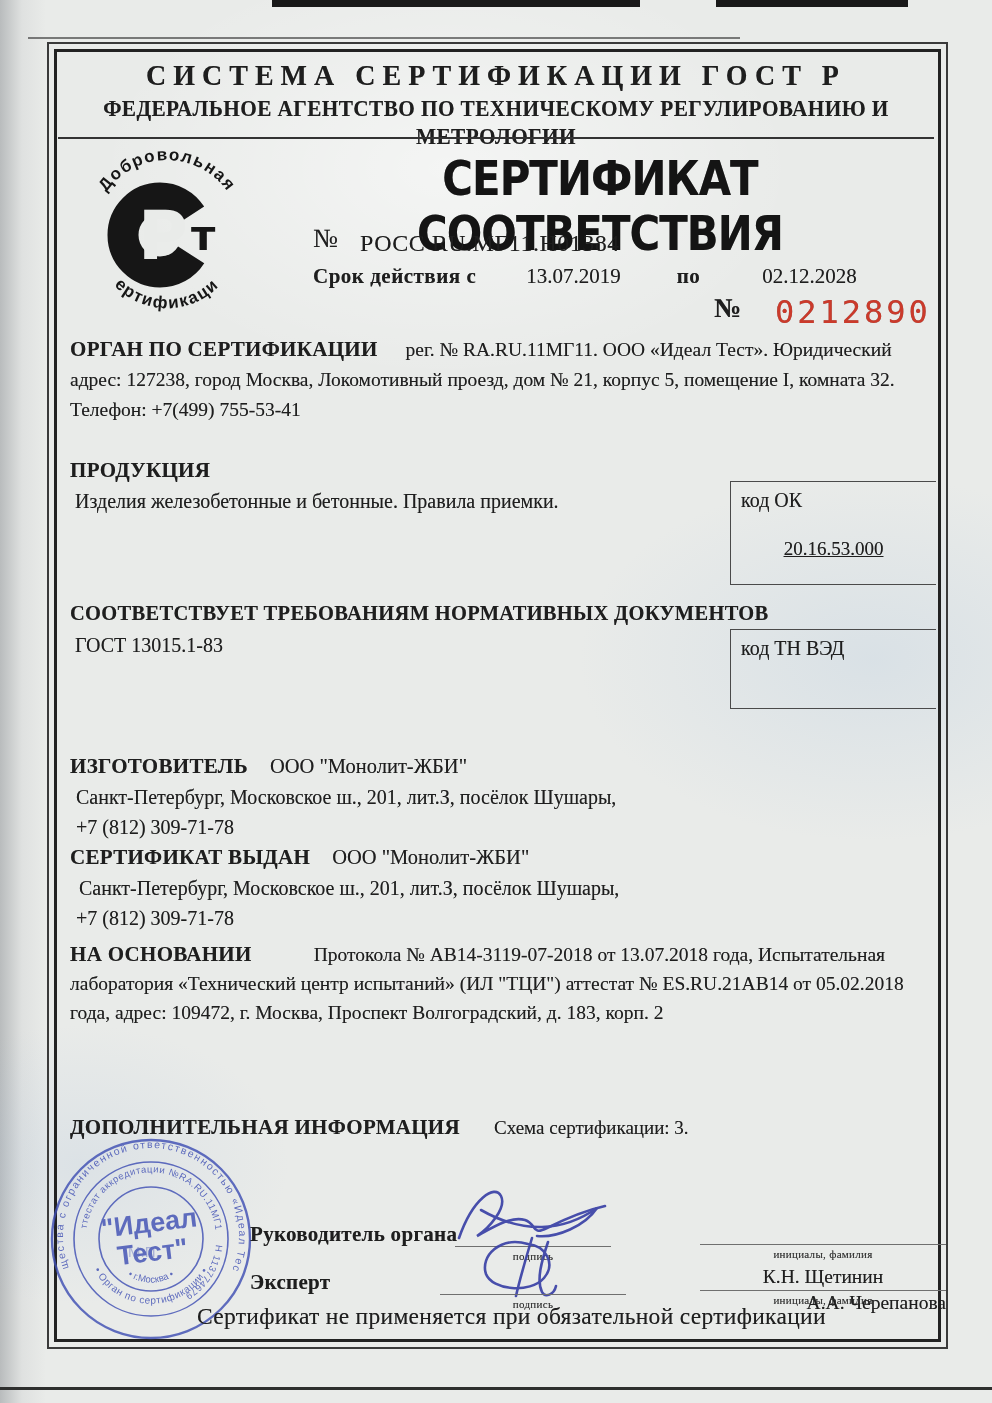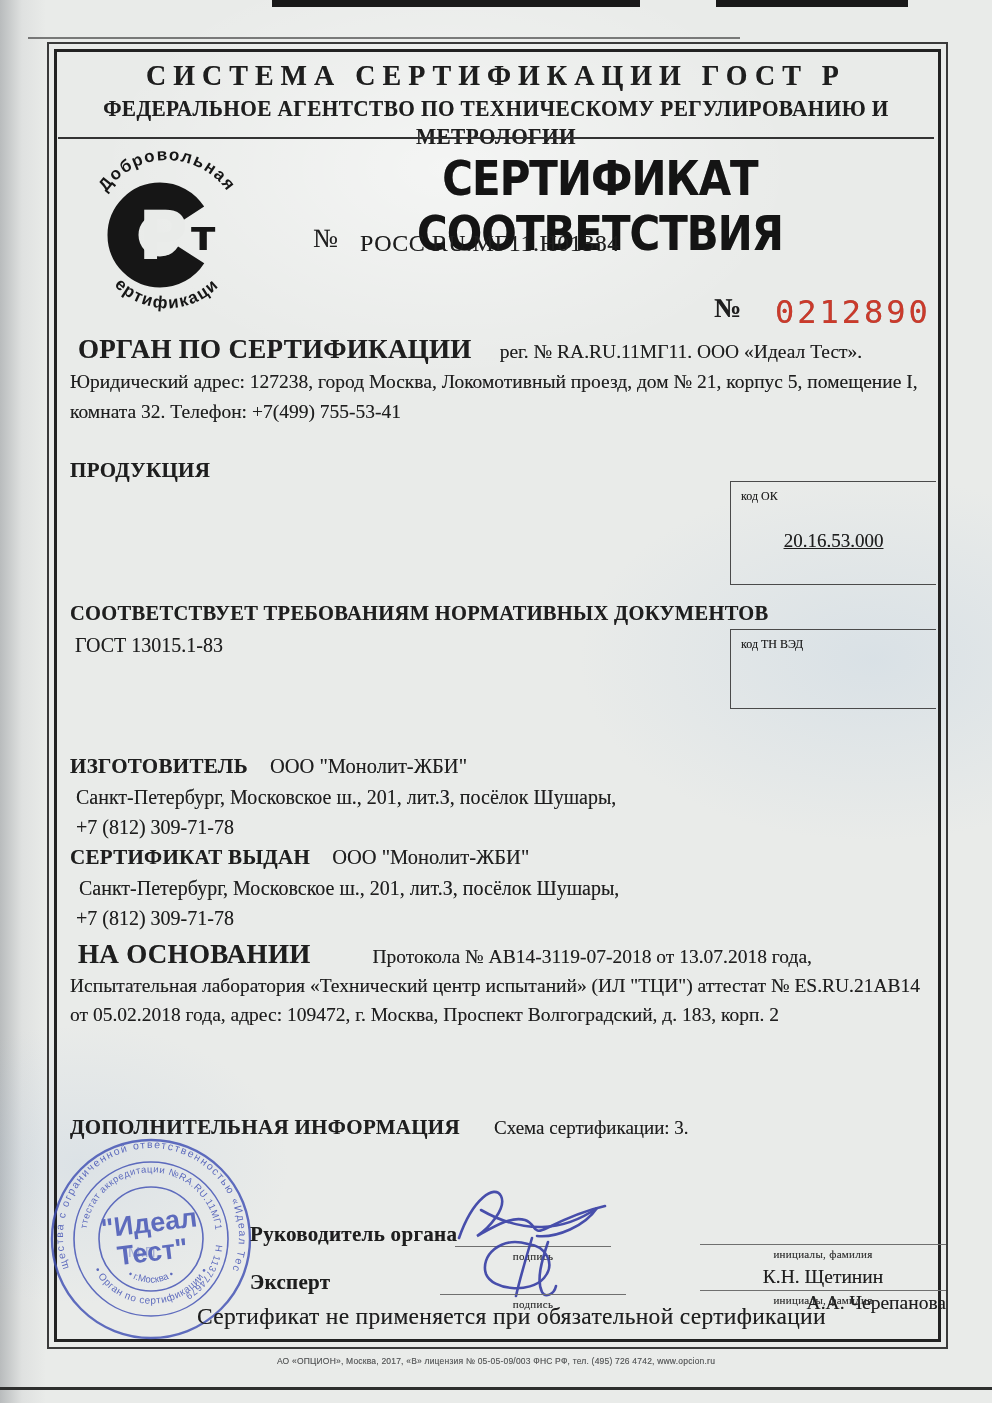--- a/index.html
+++ b/index.html
@@ -32,25 +32,25 @@
     font-family:"DejaVu Sans","Liberation Sans",sans-serif; font-weight:bold; font-size:44px;
     letter-spacing:-1px; transform:scale(.95,1.08); transform-origin:center top; color:#141414;}
   .certno-label{left:313px; top:224px; font-size:26px;}
   .certno-value{left:360px; top:230px; font-size:24px; letter-spacing:.5px;}
   .validity{left:313px; top:264px; font-size:21px;}
   .validity b{letter-spacing:.5px;}
   .blank-label{left:714px; top:293px; font-size:27px; font-weight:bold;}
   .blank-value{left:754px; top:293px; font-family:"DejaVu Sans Mono",monospace; font-size:32px; letter-spacing:3px;margin-left:21px;}
   
   .para{font-size:19.5px; line-height:30px; text-align:left;}
-  .para b{font-size:27px; letter-spacing:.3px;margin-left:8px;}
+  .para b{font-size:21px; letter-spacing:.3px;}
   .sec-label{font-weight:bold; font-size:21px; letter-spacing:.3px;}
   .plain{font-size:20px;}
   .code-box{width:206px; border-left:1.5px solid #4a4a4a; border-top:1.5px solid #4a4a4a; border-bottom:1.5px solid #4a4a4a; box-sizing:border-box;}
-  .code-box .cb-label{font-size:12px; padding:7px 0 0 10px;}
+  .code-box .cb-label{font-size:20px; padding:7px 0 0 10px;}
   .code-box .cb-value{font-size:19px; text-align:center;text-decoration:underline;}
   
   .sig-line{border-bottom:1.5px solid #6f6f6f;}
   .sig-caption{font-size:11px; color:#333; text-align:center; letter-spacing:.3px;}
   .sig-name{font-size:19.5px;}
   .footnote{font-size:23.5px; letter-spacing:.3px;}
   .print-footer{left:0; top:1356px; width:992px; text-align:center; font-family:"Liberation Sans",sans-serif;
     font-size:8.5px; color:#5d5f60; letter-spacing:.2px;}
   
   .page{text-shadow:0 0 .5px rgba(20,20,20,.45);}
@@ -88,29 +88,33 @@
     <circle cx="82" cy="89" r="37" fill="none" stroke="#161616" stroke-width="31" stroke-dasharray="190 42.5" stroke-dashoffset="-21"></circle>
     <text x="60" y="113" font-family="DejaVu Sans, sans-serif" font-weight="bold" font-size="68" fill="#e9ebe9">Р</text>
     <text x="113" y="104" font-family="DejaVu Sans, sans-serif" font-weight="bold" font-size="42" fill="#161616">т</text>
   </svg>
 
   <div class="abs doc-title">СЕРТИФИКАТ СООТВЕТСТВИЯ</div>
 
   <span class="abs certno-label">№</span>
   <span class="abs certno-value">РОСС RU.МГ11.Н01384</span>
 
+  <div class="abs validity">
+    <b>Срок действия  с</b><span style="display:inline-block;width:50px;"></span><span>13.07.2019</span><span style="display:inline-block;width:56px;"></span><b>по</b><span style="display:inline-block;width:62px;"></span><span>02.12.2028</span>
+  </div>
 
   <span class="abs blank-label">№</span>
   <span class="abs blank-value" style="color:#cb3a2b;">0212890</span>
 
   <div class="abs para" style="left:70px; top:334px; width:866px;">
     <b>ОРГАН ПО СЕРТИФИКАЦИИ</b><span style="display:inline-block;width:28px;"></span><span>рег. № RA.RU.11МГ11. ООО «Идеал Тест». Юридический адрес: 127238, город Москва, Локомотивный проезд, дом № 21, корпус 5, помещение I, комната 32. Телефон: +7(499) 755-53-41</span>
   </div>
 
   <div class="abs sec-label" style="left:70px; top:458px;">ПРОДУКЦИЯ</div>
+  <div class="abs plain" style="left:75px; top:490px; width:630px;">Изделия железобетонные и бетонные. Правила приемки.</div>
   <div class="abs code-box" style="left:730px; top:481px; height:104px;">
     <div class="cb-label">код ОК</div>
     <div class="cb-value" style="margin-top:26px;">20.16.53.000</div>
   </div>
 
   <div class="abs sec-label" style="left:70px; top:602px; font-size:20.5px;">СООТВЕТСТВУЕТ ТРЕБОВАНИЯМ НОРМАТИВНЫХ ДОКУМЕНТОВ</div>
   <div class="abs plain" style="left:75px; top:634px;">ГОСТ 13015.1-83</div>
   <div class="abs code-box" style="left:730px; top:629px; height:80px;">
     <div class="cb-label">код ТН ВЭД</div>
     <div class="cb-value"></div>
@@ -195,15 +199,14 @@
     </g>
   </svg>
   <div class="abs sig-line" style="left:440px; top:1268px; width:186px; height:26px;"></div>
   <div class="abs sig-caption" style="left:440px; top:1298px; width:186px;">подпись</div>
   <div class="abs sig-name" style="left:700px; top:1266px; width:246px; text-align:center;">К.Н. Щетинин</div>
   <div class="abs sig-line" style="left:700px; top:1268px; width:246px; height:22px;"></div>
   <div class="abs sig-caption" style="left:700px; top:1294px; width:246px;">инициалы, фамилия</div>
 
   <div class="abs footnote" style="left:197px; top:1303px;">Сертификат не применяется при обязательной сертификации</div>
 
-  <div class="abs print-footer">АО «ОПЦИОН», Москва, 2017, «В»      лицензия № 05-05-09/003 ФНС РФ,  тел. (495) 726 4742, www.opcion.ru</div>
 
 </div>
 
 </body></html>

